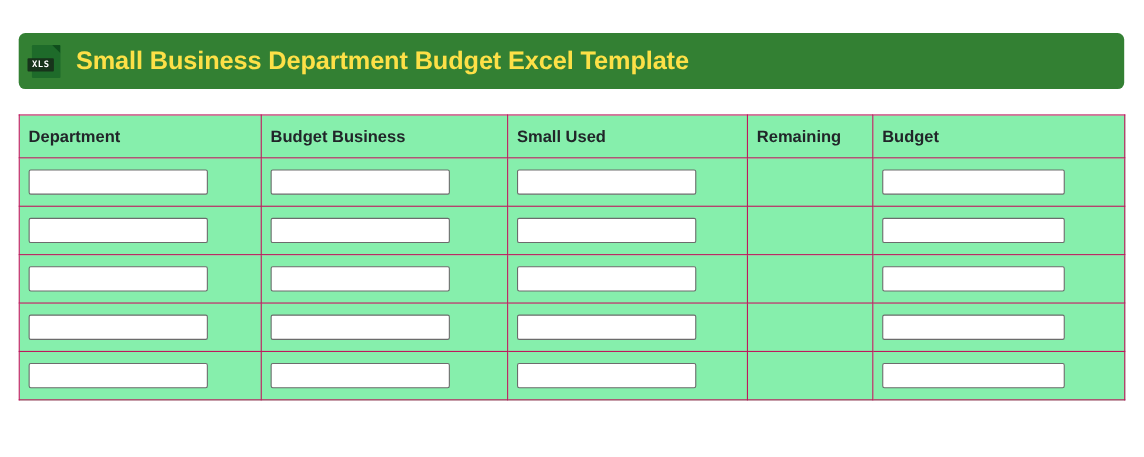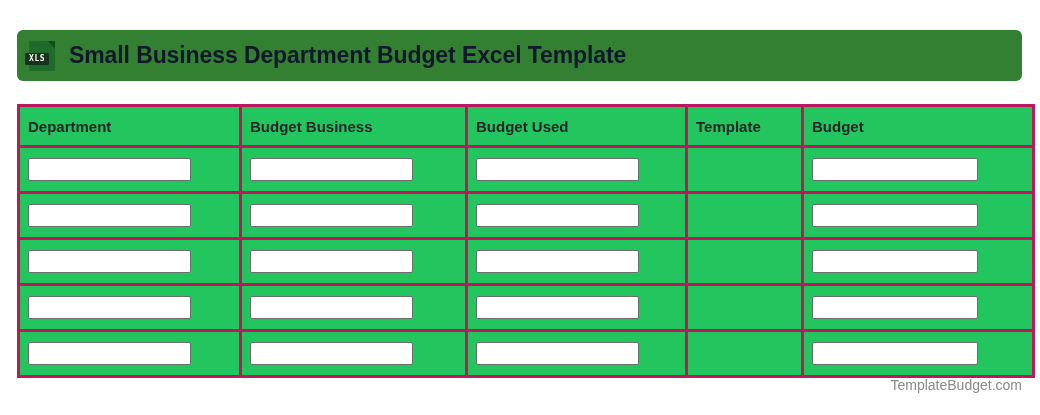--- a/index.html
+++ b/index.html
@@ -72,43 +72,43 @@
     font-size: 8px;
     font-weight: bold;
     letter-spacing: 0.6px;
     line-height: 10px;
     padding: 1px 4px 1px 4px;
     border-radius: 1px;
     font-family: "DejaVu Sans Mono", monospace;
   }
 
   .title-text {
-    color: #0f172a;
+    color: #fde047;
     font-size: 23px;
     font-weight: bold;
     letter-spacing: -0.1px;
     white-space: nowrap;
   }
 
   
   .budget-table {
     position: absolute;
     left: 17px;
     top: 104px;
     width: 960px;
     border-collapse: collapse;
     table-layout: fixed;
     background: #ffffff;
   }
   .budget-table th,
   .budget-table td {
-    border: 3px solid #be185d;
+    border: 1px solid #be185d;
     padding: 0;
     vertical-align: middle;
-    background: #22c55e;
+    background: #86efac;
   }
   .budget-table th {
     height: 38px;
     text-align: left;
     font-size: 15px;
     font-weight: bold;
     color: #212529;
     padding-left: 8px;
   }
   .budget-table td {
@@ -160,22 +160,22 @@
       <span class="badge">XLS</span>
     </span>
     <span class="title-text">Small Business Department Budget Excel Template</span>
   </div>
 
   <table class="budget-table">
     <thead>
       <tr>
         <th class="col-department">Department</th>
         <th class="col-allocated">Budget Business</th>
-        <th class="col-used">Budget Used</th>
-        <th class="col-remaining">Template</th>
+        <th class="col-used">Small Used</th>
+        <th class="col-remaining">Remaining</th>
         <th class="col-notes">Budget</th>
       </tr>
     </thead>
     <tbody id="table-body">
         <tr>
           <td class="col-department">
             <input type="text" class="cell-input" style="">
           </td>
           <td class="col-allocated">
             <input type="text" class="cell-input" style="">
@@ -244,15 +244,14 @@
             <input type="text" class="cell-input" style="">
           </td>
           <td class="col-remaining"></td>
           <td class="col-notes">
             <input type="text" class="cell-input notes-input" style="">
           </td>
         </tr>
       </tbody>
   </table>
 
-  <div class="footer-credit">TemplateBudget.com</div>
 
 </div>
 
 </body></html>

